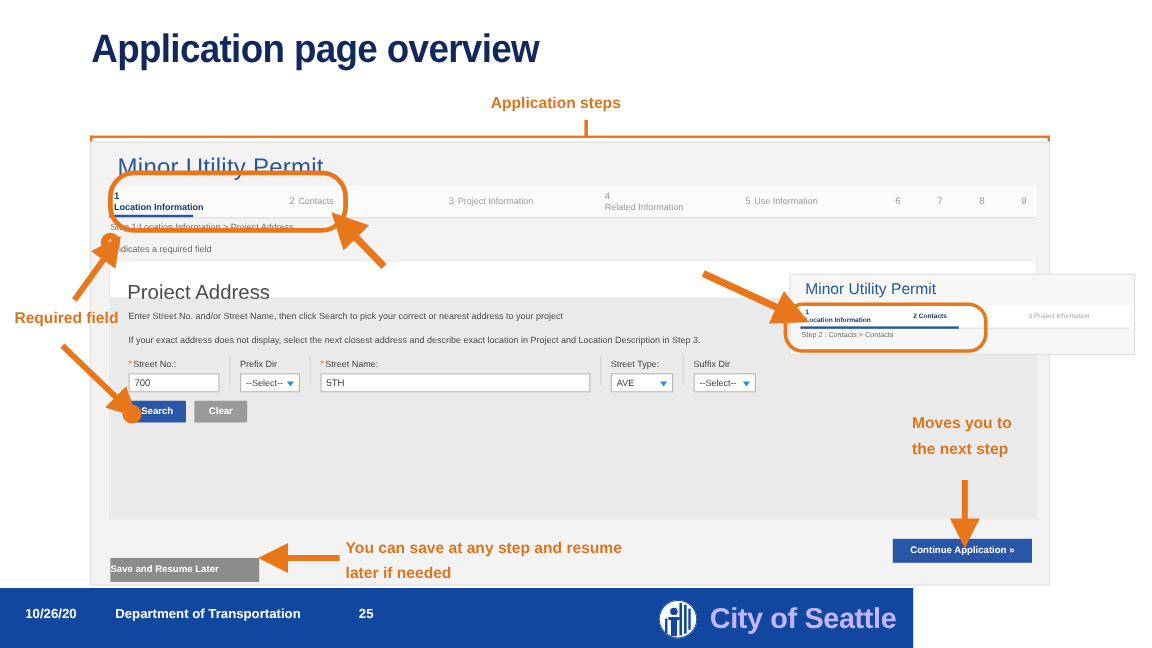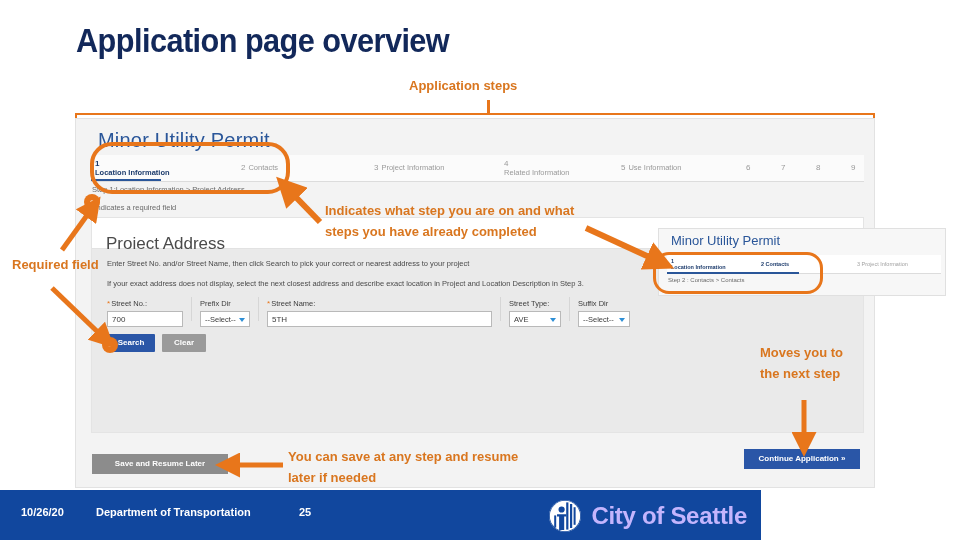--- a/index.html
+++ b/index.html
@@ -249,28 +249,28 @@
 
   .panel-foot {
     position: absolute;
     left: 0; right: 0; bottom: 0;
     height: 54px;
     background: #f3f3f3;
   }
   .btn-save {
     position: absolute;
     left: 16px;
-    top: 21px;
-    width: 136px;
+    top: 32px;
+    width: 124px;
     height: 20px;
     background: #8c8c8c;
     color: #ffffff;
     font-size: 8px;
     font-weight: bold;
-    text-align: center;
+    text-align: left;
     line-height: 20px;
     white-space: nowrap;
   }
   .btn-continue {
     position: absolute;
     right: 14px;
     top: 16px;
     width: 116px;
     height: 20px;
     background: #2a56a7;
@@ -555,21 +555,20 @@
     <div class="inset-crumb">Step 2 : Contacts &gt; Contacts</div>
   </div>
 
   <div class="ring ring-main"></div>
   <div class="ring ring-inset"></div>
 
   <div class="dot dot-1">*</div>
   <div class="dot dot-2">*</div>
 
   <div class="anno anno-required">Required field</div>
-  <div class="anno anno-step">Indicates what step you are on and what steps you have already completed</div>
   <div class="anno anno-save">You can save at any step and resume later if needed</div>
   <div class="anno anno-next">Moves you to the next step</div>
 
   <svg class="arrows" viewBox="0 0 960 540">
     <defs>
       <marker id="ah" markerWidth="5" markerHeight="5" refX="2.4" refY="2.5" orient="auto">
         <path d="M0,0 L5,2.5 L0,5 z" fill="#e8761b"></path>
       </marker>
     </defs>
 

